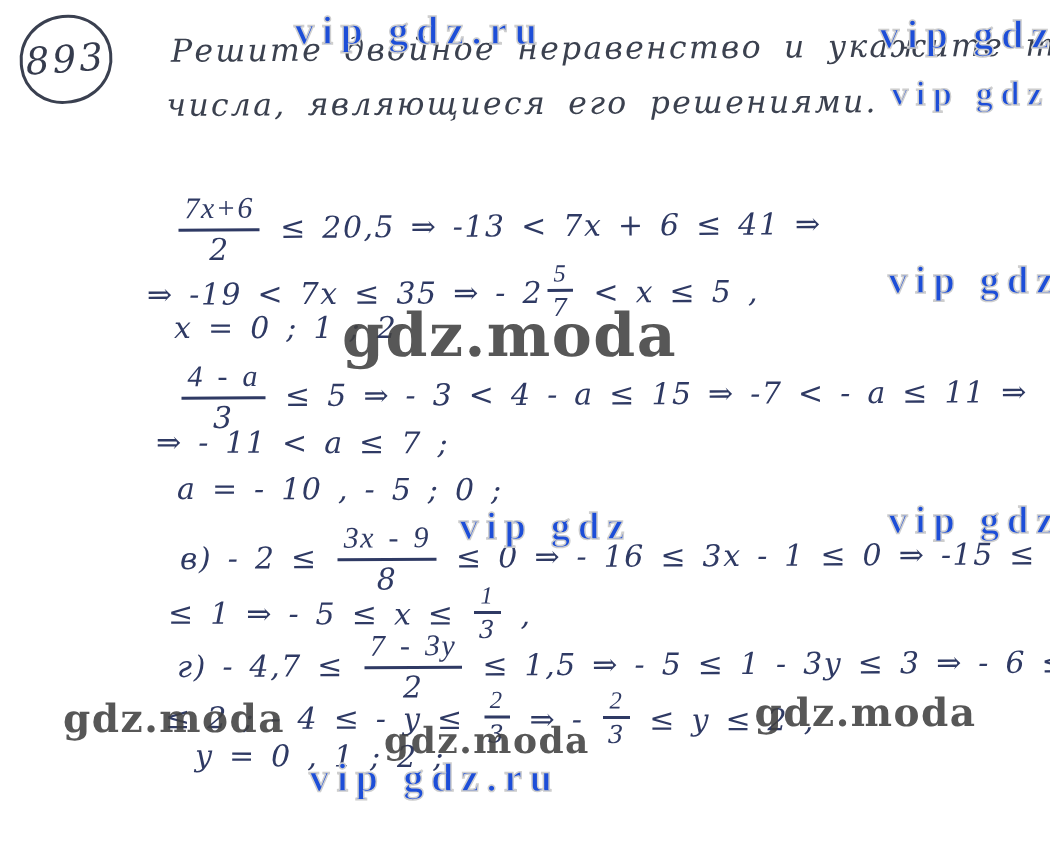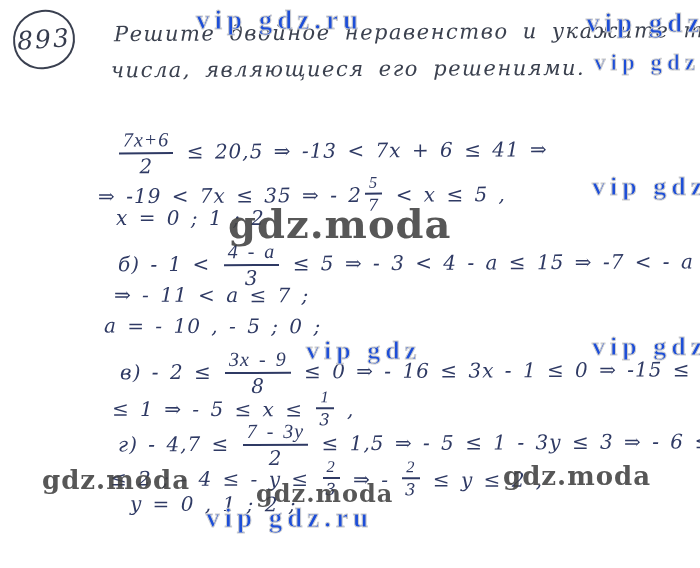--- a/index.html
+++ b/index.html
@@ -55,23 +55,23 @@
     <span class="problem-number">893</span>
   </div>
 
   <div class="heading" style="left:114px;top:20px;transform:rotate(-0.4deg)">Решите  двойное  неравенство  и  укажите  три</div>
   <div class="heading" style="left:111px;top:57px;transform:rotate(-0.3deg)">числа,  являющиеся  его  решениями.</div>
 
   <div id="math-layer">
       <div class="math-line" style="left: 116px; top: 128px; transform: rotate(-0.4deg);"><span class="frac"><span class="num">7x+6</span><span class="den">2</span></span><span> ≤  20,5 ⇒ -13 &lt; 7x + 6 ≤ 41 ⇒</span></div>
       <div class="math-line" style="left: 98px; top: 174px; transform: rotate(-0.3deg);"><span>⇒  -19 &lt; 7x ≤ 35 ⇒ - 2</span><span class="frac sm"><span class="num">5</span><span class="den">7</span></span><span> &lt; x ≤ 5 ,</span></div>
       <div class="math-line" style="left: 116px; top: 206px; transform: rotate(0deg);"><span>x  = 0 ;  1 ;  2</span></div>
-      <div class="math-line" style="left: 118px; top: 240px; transform: rotate(-0.3deg);"><span>б)  - 1 &lt; </span><span class="frac"><span class="num">4 - a</span><span class="den">3</span></span><span> ≤ 5 ⇒  - 3 &lt; 4 - a ≤ 15 ⇒ -7 &lt; - a ≤ 11 ⇒</span></div>
-      <div class="math-line" style="left: 114px; top: 283px; transform: rotate(0.2deg);"><span>⇒  - 11 &lt; a  ≤ 7 ;</span></div>
-      <div class="math-line" style="left: 104px; top: 314px; transform: rotate(0.2deg);"><span>a =  - 10 , - 5 ; 0  ;</span></div>
+      <div class="math-line" style="left: 118px; top: 240px; transform: rotate(-0.3deg);"><span class="frac"><span class="num">4 - a</span><span class="den">3</span></span><span> ≤ 5 ⇒  - 3 &lt; 4 - a ≤ 15 ⇒ -7 &lt; - a ≤ 11 ⇒</span></div>
+      <div class="math-line" style="left: 104px; top: 283px; transform: rotate(0.2deg);"><span>⇒  - 11 &lt; a  ≤ 7 ;</span></div>
+      <div class="math-line" style="left: 118px; top: 314px; transform: rotate(0.2deg);"><span>a =  - 10 , - 5 ; 0  ;</span></div>
       <div class="math-line" style="left: 120px; top: 348px; transform: rotate(-0.3deg);"><span>в)  - 2  ≤ </span><span class="frac"><span class="num">3x - 9</span><span class="den">8</span></span><span> ≤ 0 ⇒ - 16 ≤ 3x - 1 ≤ 0  ⇒  -15 ≤ 3x ≤</span></div>
       <div class="math-line" style="left: 112px; top: 388px; transform: rotate(0.2deg);"><span>≤ 1 ⇒ - 5  ≤  x  ≤ </span><span class="frac sm"><span class="num">1</span><span class="den">3</span></span><span> ,</span></div>
       <div class="math-line" style="left: 118px; top: 420px; transform: rotate(-0.3deg);"><span>г)  - 4,7  ≤ </span><span class="frac"><span class="num">7 - 3y</span><span class="den">2</span></span><span> ≤  1,5 ⇒ - 5 ≤ 1 - 3y ≤ 3 ⇒ - 6 ≤ - 3y ≤</span></div>
       <div class="math-line" style="left: 110px; top: 458px; transform: rotate(0.2deg);"><span>≤ 2 ;  - 4 ≤ - y ≤ </span><span class="frac sm"><span class="num">2</span><span class="den">3</span></span><span> ⇒ - </span><span class="frac sm"><span class="num">2</span><span class="den">3</span></span><span> ≤ y ≤ 2 ,</span></div>
       <div class="math-line" style="left: 130px; top: 492px; transform: rotate(0.3deg);"><span>y  =  0 ,  1 ;  2  ;</span></div>
     </div>
 
   <div id="watermark-layer">
       <span class="wm faint" style="left: 196px; top: 5px; font-size: 27px;">vip gdz.ru</span>
       <span class="wm faint" style="left: 586px; top: 8px; font-size: 27px;">vip gdz</span>

